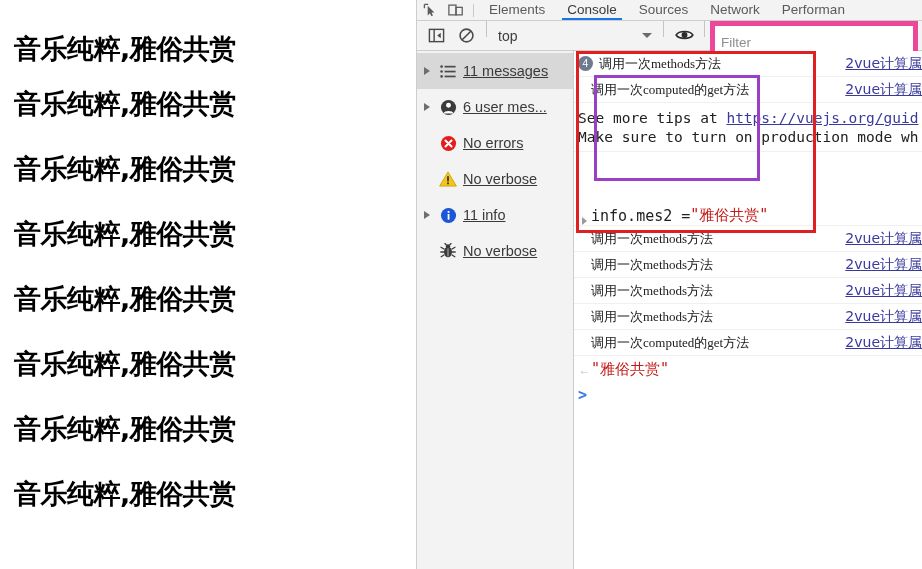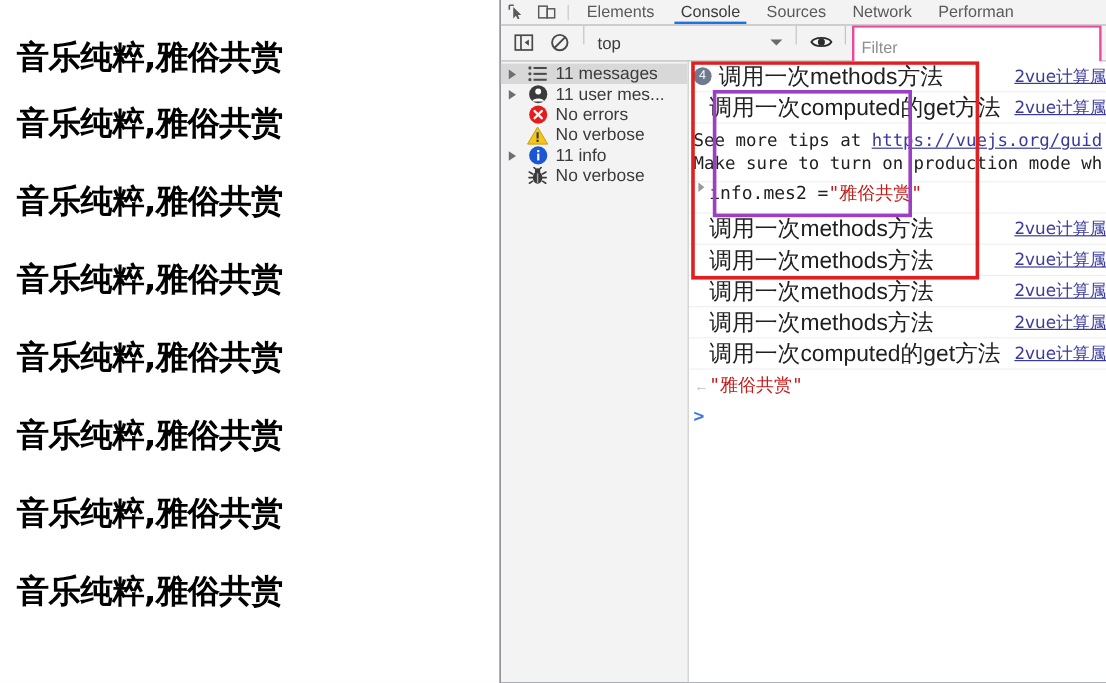--- a/index.html
+++ b/index.html
@@ -29,21 +29,21 @@
     white-space: nowrap;
     font-family: "DejaVu Sans", "Liberation Sans", sans-serif;
   }
   .h-slot { height: 65px; display: flex; align-items: center; }
   .h-slot:first-child { height: 58px; align-items: flex-end; padding-bottom: 9px; }
 
   
   #devtools {
     position: absolute; left: 416px; top: 0;
     width: 506px; height: 569px;
-    background: #0f172a;
+    background: #6d28d9;
     border-left: 1px solid #cdcdcd;
     box-sizing: border-box;
     overflow: hidden;
   }
 
   
   #tabstrip {
     position: relative;
     height: 20px;
     background: #f3f3f3;
@@ -104,21 +104,21 @@
     width: 0; height: 0;
     border-left: 5px solid transparent;
     border-right: 5px solid transparent;
     border-top: 5px solid #6a6a6a;
     margin-right: 6px;
   }
   #filter-input {
     flex: 1 1 auto;
     height: 20px;
     margin-right: 4px;
-    border: 2px solid #ec4899;
+    border: 5px solid #ec4899;
     background: #ffffff;
     font-size: 13.5px;
     color: #333;
     padding: 16px 6px;
     box-sizing: border-box;
     outline: none;
     font-family: "Liberation Sans", sans-serif;
   }
   #filter-input::placeholder { color: #8e8e8e; }
 
@@ -133,28 +133,29 @@
   #console-sidebar {
     width: 157px;
     flex: 0 0 157px;
     background: #f3f3f3;
     border-right: 1px solid #cdcdcd;
     box-sizing: border-box;
     padding-top: 2px;
     overflow: hidden;
   }
   .side-row {
-    height: 17px;
+    height: 36px;
     display: flex;
     align-items: center;
     font-size: 14.5px;
     color: #3a3a3a;
     padding-left: 2px;
     white-space: nowrap;
     box-sizing: border-box;
+    text-decoration: underline;
   }
   .side-row.selected { background: #d8d8d8; }
   .disc {
     width: 16px; flex: 0 0 16px;
     display: flex; align-items: center; justify-content: center;
   }
   .disc .tri {
     width: 0; height: 0;
     border-top: 4.5px solid transparent;
     border-bottom: 4.5px solid transparent;
@@ -183,22 +184,22 @@
     padding-left: 4px;
     white-space: nowrap;
     overflow: hidden;
   }
   .msg-text {
     font-size: 15px;
     color: #202020;
     font-family: "DejaVu Sans Mono", "Liberation Mono", monospace;
   }
   .msg-text.cjkmix {
-    font-family: Liberation Sans, sans-serif;
-    font-size: 19px;
+    font-family: Liberation Serif, serif;
+    font-size: 13px;
   }
   .src-link {
     position: absolute;
     right: 0; top: 50%;
     transform: translateY(-50%);
     font-size: 14px;
     color: #3a3a9e;
     text-decoration: underline;
     white-space: nowrap;
     font-family: "DejaVu Sans", "Liberation Sans", sans-serif;
@@ -229,24 +230,25 @@
     line-height: 18.5px;
     color: #202020;
     white-space: nowrap;
   }
   #vue-warning .wlink { color: #3a3a9e; text-decoration: underline; }
 
   
   .eval-row {
     position: relative;
     height: 26px;
-    display: flex; align-items: flex-start;
+    display: flex; align-items: flex-end;
     padding-left: 4px;
     border-bottom: 1px solid #f0f0f0;
     box-sizing: border-box;
+    margin-top: 48px;
   }
   .eval-tri {
     width: 13px; flex: 0 0 13px;
     display: flex; align-items: center; justify-content: center;
   }
   .eval-tri .tri {
     width: 0; height: 0;
     border-top: 4px solid transparent;
     border-bottom: 4px solid transparent;
     border-left: 5.5px solid #9a9a9a;
@@ -417,21 +419,21 @@
           <span class="disc">
               <span class="tri"></span>
             </span>
           <span class="side-ico">
             <svg width="17" height="17" viewBox="0 0 18 18">
               <circle cx="9" cy="9" r="8" fill="#3b3b3b"></circle>
               <circle cx="9" cy="6.6" r="2.6" fill="#ffffff"></circle>
               <path d="M3.6 15.4 C4.4 11.9 13.6 11.9 14.4 15.4 Z" fill="#ffffff"></path>
             </svg>
           </span>
-          <span class="side-label">11 user mes...</span>
+          <span class="side-label">6 user mes...</span>
         </div>
 
         <div class="side-row">
           <span class="disc"></span>
           <span class="side-ico">
             <svg width="17" height="17" viewBox="0 0 18 18">
               <circle cx="9" cy="9" r="8" fill="#e41c1c"></circle>
               <path d="M5.8 5.8 L12.2 12.2 M12.2 5.8 L5.8 12.2" stroke="#ffffff" stroke-width="2.1" stroke-linecap="round"></path>
             </svg>
           </span>

